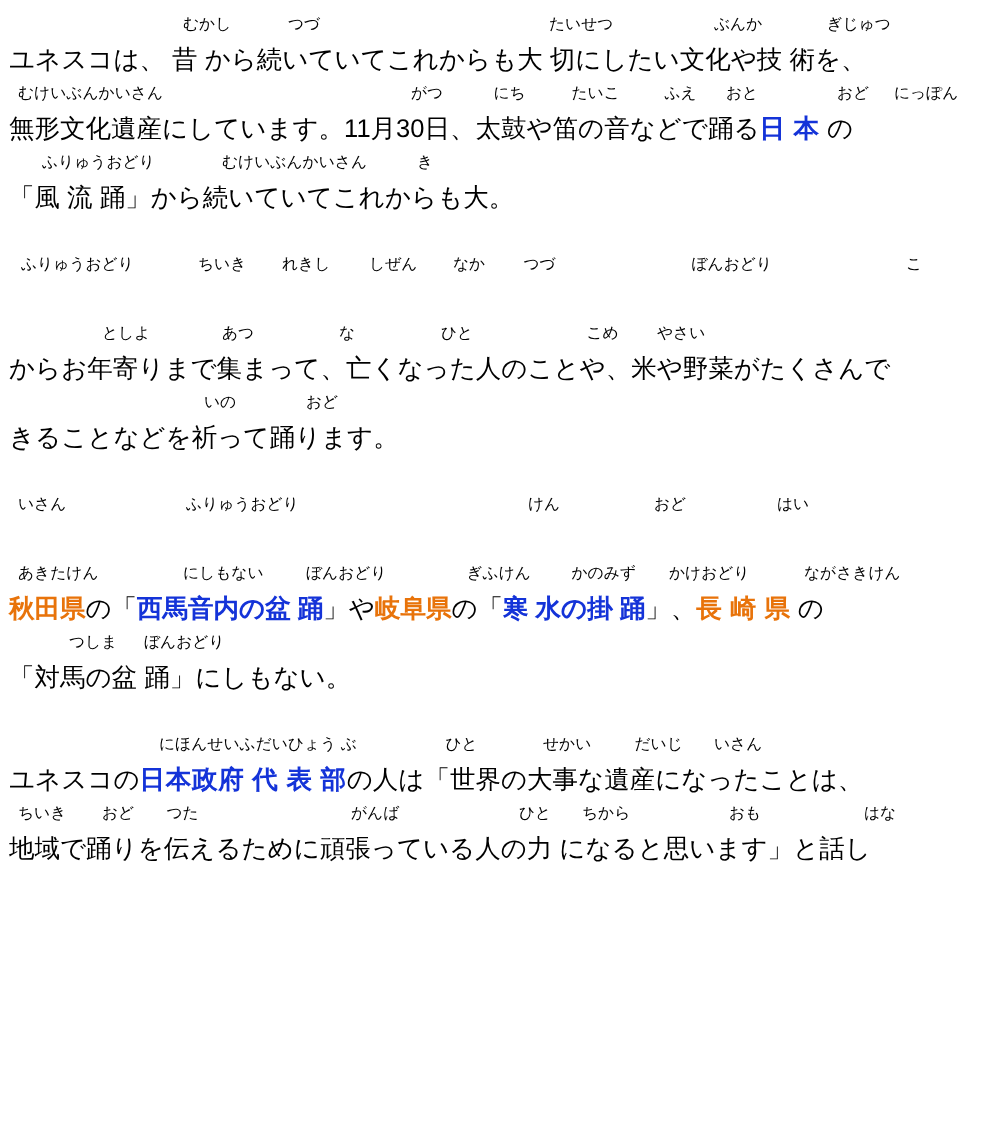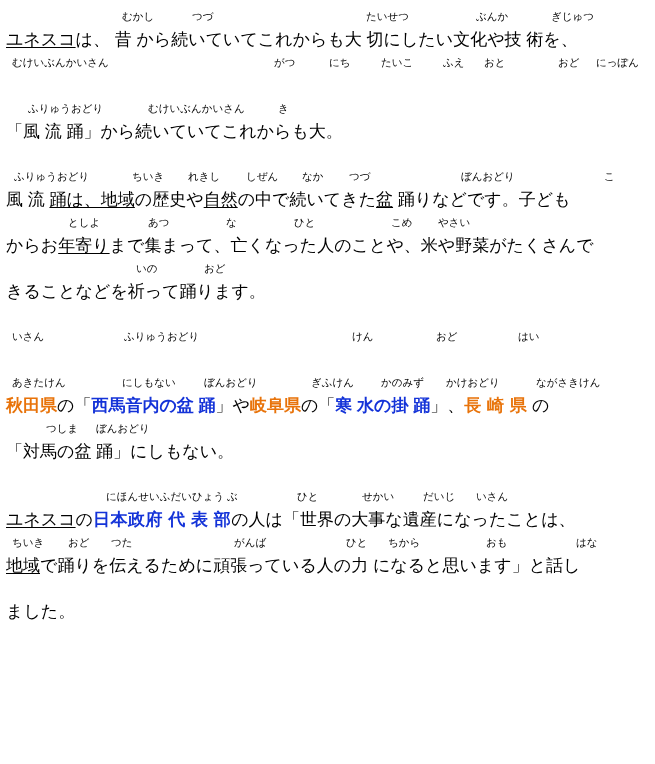--- a/index.html
+++ b/index.html
@@ -38,21 +38,20 @@
   
   .ruby {
     position: absolute;
     top: 2px;
     font-size: 10.5px;
     line-height: 12px;
     white-space: nowrap;
     color: #000000;
   }
   .ul {
-    text-decoration: underline;
     text-underline-offset: 2px;
     margin-top: 36px;
   }
   .blue {
     color: #1433d8;
     font-weight: bold;
   }
   .orange {
     color: #e8730a;
     font-weight: bold;
@@ -78,40 +77,40 @@
     </div>
     <div class="line">
       <span class="ruby" style="left:6px">むけいぶんかいさん</span>
       <span class="ruby" style="left:268px">がつ</span>
       <span class="ruby" style="left:323px">にち</span>
       <span class="ruby" style="left:375px">たいこ</span>
       <span class="ruby" style="left:437px">ふえ</span>
       <span class="ruby" style="left:478px">おと</span>
       <span class="ruby" style="left:552px">おど</span>
       <span class="ruby" style="left:590px">にっぽん</span>
+      <span class="base">無形文化遺産にしています。11月30日、<span class="ul">太鼓</span>や<span class="ul">笛</span>の音などで踊る<span class="blue spaced">日 本</span> の</span>
     </div>
     <div class="line">
       <span class="ruby" style="left:22px">ふりゅうおどり</span>
       <span class="ruby" style="left:142px">むけいぶんかいさん</span>
       <span class="ruby" style="left:272px">き</span>
       <span class="base">「風 流 踊」から続いていてこれからも大。</span>
     </div>
   </div>
 
   <div class="para">
     <div class="line">
       <span class="ruby" style="left:8px">ふりゅうおどり</span>
       <span class="ruby" style="left:126px">ちいき</span>
       <span class="ruby" style="left:182px">れきし</span>
       <span class="ruby" style="left:240px">しぜん</span>
       <span class="ruby" style="left:296px">なか</span>
       <span class="ruby" style="left:343px">つづ</span>
       <span class="ruby" style="left:455px">ぼんおどり</span>
       <span class="ruby" style="left:598px">こ</span>
-      <span class="base"> 風 流 <span class="ul">踊は、地域</span>の歴史や<span class="ul">自然</span>の中で続いてきた<span class="ul">盆</span> 踊りなどです。子ども</span>
     </div>
     <div class="line">
       <span class="ruby" style="left:62px">としよ</span>
       <span class="ruby" style="left:142px">あつ</span>
       <span class="ruby" style="left:220px">な</span>
       <span class="ruby" style="left:288px">ひと</span>
       <span class="ruby" style="left:385px">こめ</span>
       <span class="ruby" style="left:432px">やさい</span>
       <span class="base">からお<span class="ul">年寄り</span>まで集まって、亡くなった人のことや、米や野菜がたくさんで</span>
     </div>
@@ -160,18 +159,15 @@
       <span class="ruby" style="left:6px">ちいき</span>
       <span class="ruby" style="left:62px">おど</span>
       <span class="ruby" style="left:105px">つた</span>
       <span class="ruby" style="left:228px">がんば</span>
       <span class="ruby" style="left:340px">ひと</span>
       <span class="ruby" style="left:382px">ちから</span>
       <span class="ruby" style="left:480px">おも</span>
       <span class="ruby" style="left:570px">はな</span>
       <span class="base"><span class="ul">地域</span>で踊りを伝えるために頑張っている人の力 になると思います」と話し</span>
     </div>
-    <div class="line">
-      <span class="base">ました。</span>
-    </div>
   </div>
 
 </div>
 
 </body></html>

